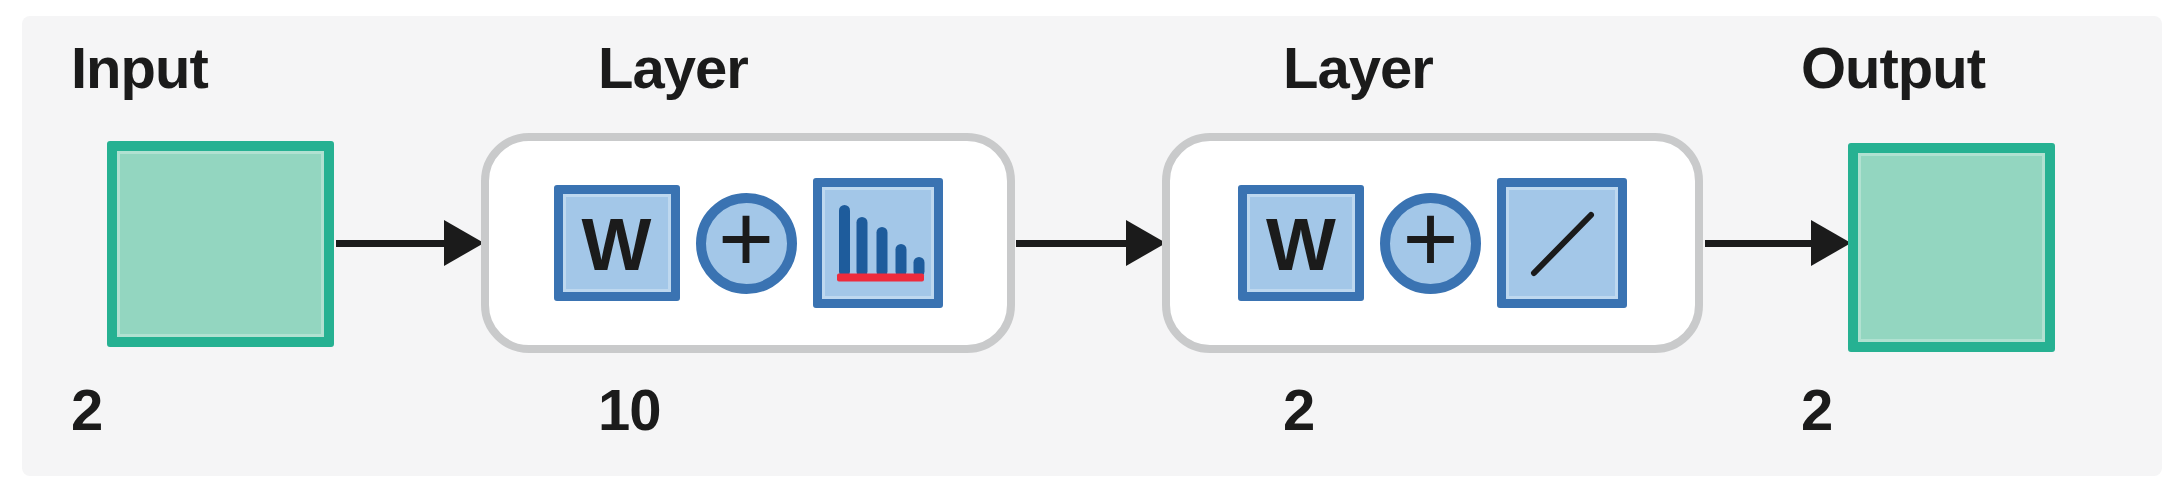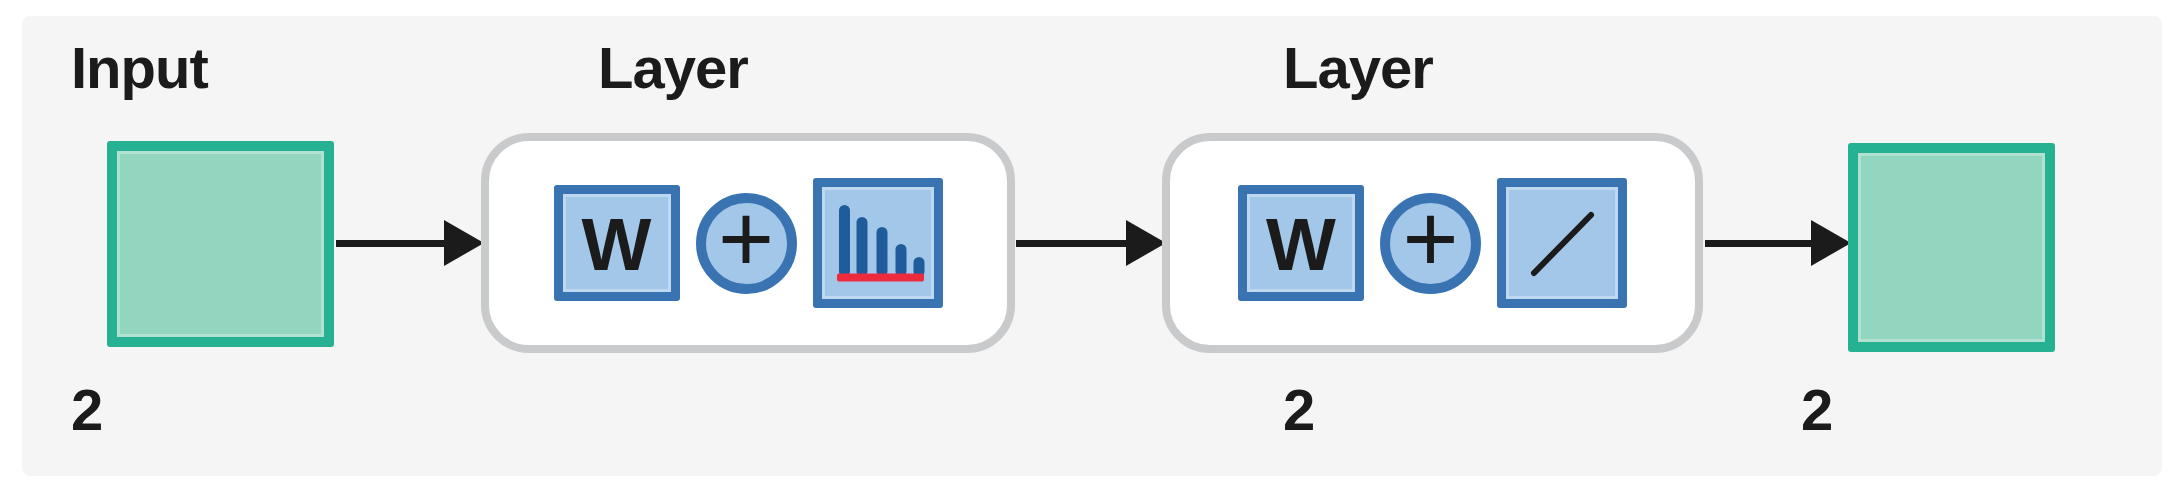--- a/index.html
+++ b/index.html
@@ -129,20 +129,21 @@
 </head>
 <body>
 
 <div class="canvas">
 
   <div class="panel"></div>
 
   <div class="caption col-input">Input</div>
   <div class="caption col-l1">Layer</div>
   <div class="caption col-l2">Layer</div>
+  <div class="caption col-out">Output</div>
 
   <div class="io-node io-input"></div>
 
   <div class="arrow a1">
     <div class="shaft"></div>
     <div class="head"></div>
   </div>
 
   <div class="layer-box layer-1">
     <div class="w-square">
@@ -183,16 +184,17 @@
   </div>
 
   <div class="arrow a3">
     <div class="shaft"></div>
     <div class="head"></div>
   </div>
 
   <div class="io-node io-output"></div>
 
   <div class="count col-input">2</div>
+  <div class="count col-l1">10</div>
   <div class="count col-l2">2</div>
   <div class="count col-out">2</div>
 
 </div>
 
 </body></html>

